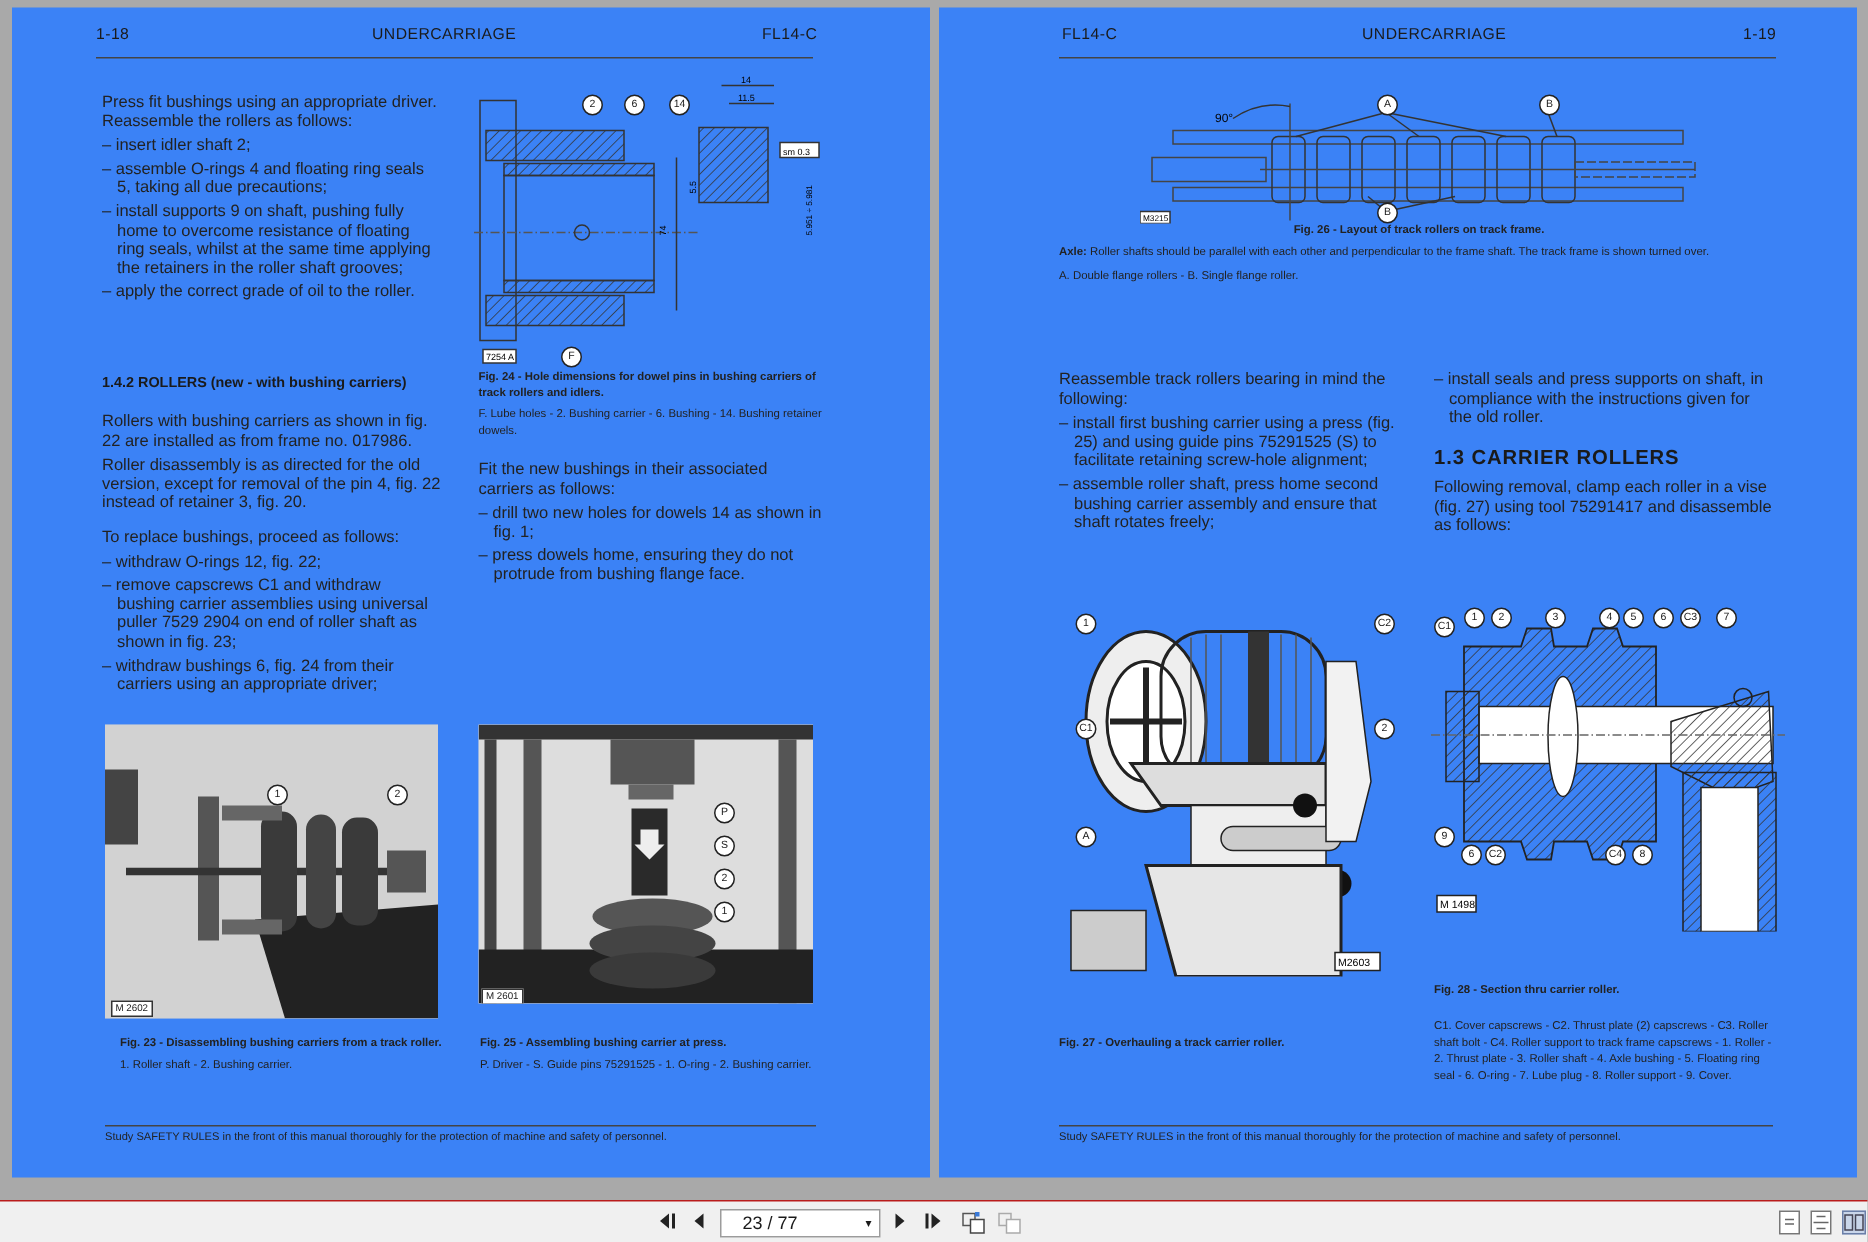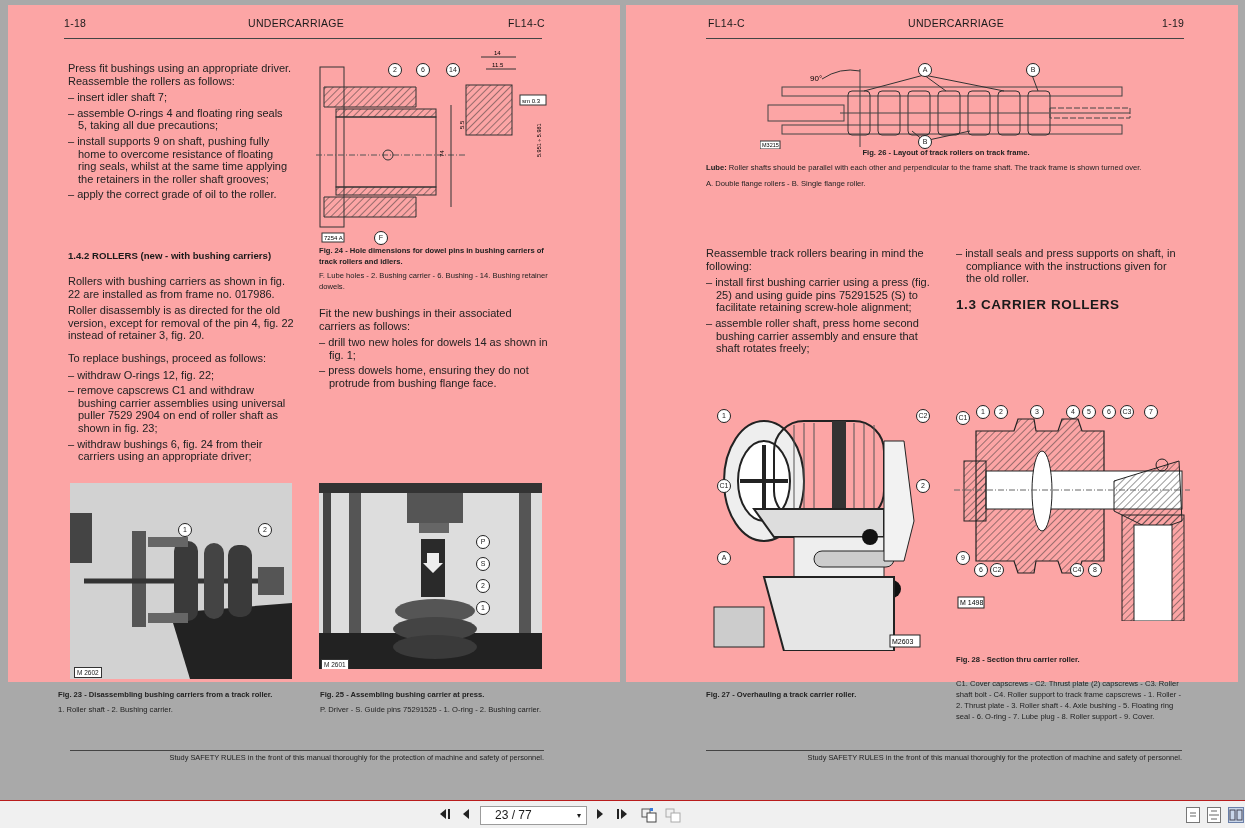--- a/index.html
+++ b/index.html
@@ -1,30 +1,30 @@
 <!DOCTYPE html>
 <html><head>
 <meta charset="utf-8">
 <style>
   * { box-sizing: border-box; margin: 0; padding: 0; }
   html, body { width: 1245px; height: 828px; overflow: hidden; background: #a9a9a9; font-family: "Liberation Sans", sans-serif; color: #1a1a1a; }
   .viewer { position: absolute; left: 0; top: 0; width: 1245px; height: 800px; background: #a9a9a9; }
-  .page { position: absolute; top: 5px; background: #fca5a5; height: 677px; text-decoration: underline; }
+  .page { position: absolute; top: 5px; background: #3b82f6; height: 780px; text-decoration: underline; }
   .page.left { left: 8px; width: 612px; }
   .page.right { left: 626px; width: 612px; }
   .hdr { position: absolute; top: 12px; font-size: 10.5px; letter-spacing: 0.3px; }
   .hrule { position: absolute; height: 1px; background: #444; }
   .txt { position: absolute; font-size: 11px; line-height: 12.6px; color: #222; }
   .txt p { margin-bottom: 4px; }
   .txt .li { padding-left: 10px; text-indent: -10px; margin-bottom: 3px; }
   .h2 { position: absolute; font-size: 9.6px; font-weight: bold; }
   .h1 { position: absolute; font-size: 13.5px; font-weight: bold; letter-spacing: 0.6px; }
   .cap { position: absolute; font-size: 7.6px; line-height: 11px; color: #222; }
   .cap .t { font-weight: bold; }
-  .footer { position: absolute; font-size: 7.4px; text-align: right; color: #222; }
+  .footer { position: absolute; font-size: 7.4px; text-align: left; color: #222; }
   .figbox { position: absolute; }
   .photo { position: absolute; background: #d6d6d6; overflow: hidden; }
   .mlabel { position: absolute; font-size: 6.5px; border: 1px solid #333; padding: 0 2px; background: #fff; line-height: 9px; }
   .callout { position: absolute; width: 14px; height: 14px; border: 1px solid #222; border-radius: 50%; font-size: 7px; line-height: 12px; text-align: center; background: #fff; }
   .toolbar { position: absolute; left: 0; top: 800px; width: 1245px; height: 32px; background: #f0f0f0; border-top: 1px solid #b91c1c; }
   .tb-btn { position: absolute; top: 6px; height: 16px; font-size: 12px; line-height: 16px; color: #222; text-align: center; cursor: pointer; }
   .page-select { position: absolute; left: 480px; top: 5px; width: 107px; height: 19px; border: 1px solid #9c9c9c; background: #fff; font-size: 12px; line-height: 17px; padding-left: 14px; }
   .page-select .arrow { position: absolute; right: 5px; top: 0; font-size: 8px; }
   .view-btn { position: absolute; top: 6px; width: 14px; height: 16px; border: 1px solid #777; background: #fff; }
   .view-btn.active { background: #c9d6ea; border-color: #6a7fa8; }
@@ -35,21 +35,21 @@
 <div class="viewer">
 
   <div class="page left">
     <div class="hdr" style="left:56px;">1-18</div>
     <div class="hdr" style="left:240px;">UNDERCARRIAGE</div>
     <div class="hdr" style="left:500px;">FL14-C</div>
     <div class="hrule" style="left:56px; top:33px; width:478px;"></div>
 
     <div class="txt" style="left:60px; top:57px; width:226px;">
       <p>Press fit bushings using an appropriate driver. Reassemble the rollers as follows:</p>
-      <div class="li">– insert idler shaft 7;</div>
+      <div class="li">– insert idler shaft 2;</div>
       <div class="li">– assemble O-rings 4 and floating ring seals 5, taking all due precautions;</div>
       <div class="li">– install supports 9 on shaft, pushing fully home to overcome resistance of floating ring seals, whilst at the same time applying the retainers in the roller shaft grooves;</div>
       <div class="li">– apply the correct grade of oil to the roller.</div>
     </div>
 
     <div class="h2" style="left:60px; top:245px;">1.4.2 ROLLERS (new - with bushing carriers)</div>
     <div class="txt" style="left:60px; top:270px; width:226px;">
       <p>Rollers with bushing carriers as shown in fig. 22 are installed as from frame no. 017986.</p>
       <p>Roller disassembly is as directed for the old version, except for removal of the pin 4, fig. 22 instead of retainer 3, fig. 20.</p>
       <p style="margin-top:10px;">To replace bushings, proceed as follows:</p>
@@ -139,21 +139,21 @@
         <ellipse cx="116" cy="146" rx="42" ry="12" fill="#444"></ellipse>
         <ellipse cx="116" cy="164" rx="42" ry="12" fill="#3a3a3a"></ellipse>
       </svg>
       <div class="callout" style="left:157px; top:52px;">P</div>
       <div class="callout" style="left:157px; top:74px;">S</div>
       <div class="callout" style="left:157px; top:96px;">2</div>
       <div class="callout" style="left:157px; top:118px;">1</div>
       <div class="mlabel" style="left:2px; top:176px;">M 2601</div>
     </div>
 
-    <div class="cap" style="left:50px; top:684px; width:228px;">
+    <div class="cap" style="left:72px; top:684px; width:228px;">
       <div class="t">Fig. 23 -  Disassembling bushing carriers from a track roller.</div>
       <div style="margin-top:4px;">1. Roller shaft - 2. Bushing carrier.</div>
     </div>
     <div class="cap" style="left:312px; top:684px; width:226px;">
       <div class="t">Fig. 25 -  Assembling bushing carrier at press.</div>
       <div style="margin-top:4px;">P. Driver - S. Guide pins 75291525 - 1. O-ring - 2. Bushing carrier.</div>
     </div>
 
     <div class="hrule" style="left:62px; top:745px; width:474px;"></div>
     <div class="footer" style="left:62px; top:748px; width:474px;">Study SAFETY RULES in the front of this manual thoroughly for the protection of machine and safety of personnel.</div>
@@ -195,34 +195,37 @@
       </svg>
       <div class="callout" style="left:158px; top:6px;">A</div>
       <div class="callout" style="left:266px; top:6px;">B</div>
       <div class="callout" style="left:158px; top:78px;">B</div>
     </div>
 
     <div class="cap" style="left:80px; top:142px; width:480px; text-align:center;">
       <div class="t">Fig. 26 -  Layout of track rollers on track frame.</div>
     </div>
     <div class="cap" style="left:80px; top:157px; width:480px;">
-      <span class="t">Lube:</span>
+      <span class="t">Axle:</span>
       <span>Roller shafts should be parallel with each other and perpendicular to the frame shaft. The track frame is shown turned over.</span>
       <div style="margin-top:5px;">A. Double flange rollers - B. Single flange roller.</div>
     </div>
 
     <div class="txt" style="left:80px; top:242px; width:226px;">
       <p>Reassemble track rollers bearing in mind the following:</p>
       <div class="li">– install first bushing carrier using a press (fig. 25) and using guide pins 75291525 (S) to facilitate retaining screw-hole alignment;</div>
       <div class="li">– assemble roller shaft, press home second bushing carrier assembly and ensure that shaft rotates freely;</div>
     </div>
     <div class="txt" style="left:330px; top:242px; width:226px;">
       <div class="li">– install seals and press supports on shaft, in compliance with the instructions given for the old roller.</div>
     </div>
     <div class="h1" style="left:330px; top:292px;">1.3 CARRIER ROLLERS</div>
+    <div class="txt" style="left:330px; top:314px; width:226px;">
+      <p>Following removal, clamp each roller in a vise (fig. 27) using tool 75291417 and disassemble as follows:</p>
+    </div>
 
     <div class="figbox" style="left:78px; top:396px; width:222px; height:250px;">
       <svg width="222" height="250" viewBox="0 0 222 250">
         <ellipse cx="60" cy="80" rx="40" ry="60" fill="#eee" stroke="#222" stroke-width="2"></ellipse>
         <ellipse cx="60" cy="80" rx="26" ry="40" fill="#fff" stroke="#222" stroke-width="2"></ellipse>
         <line x1="60" y1="44" x2="60" y2="116" stroke="#222" stroke-width="4"></line>
         <line x1="36" y1="80" x2="84" y2="80" stroke="#222" stroke-width="4"></line>
         <rect x="70" y="20" width="110" height="100" rx="30" fill="none" stroke="#222" stroke-width="2"></rect>
         <g stroke="#555">
           <line x1="90" y1="24" x2="90" y2="116"></line>

